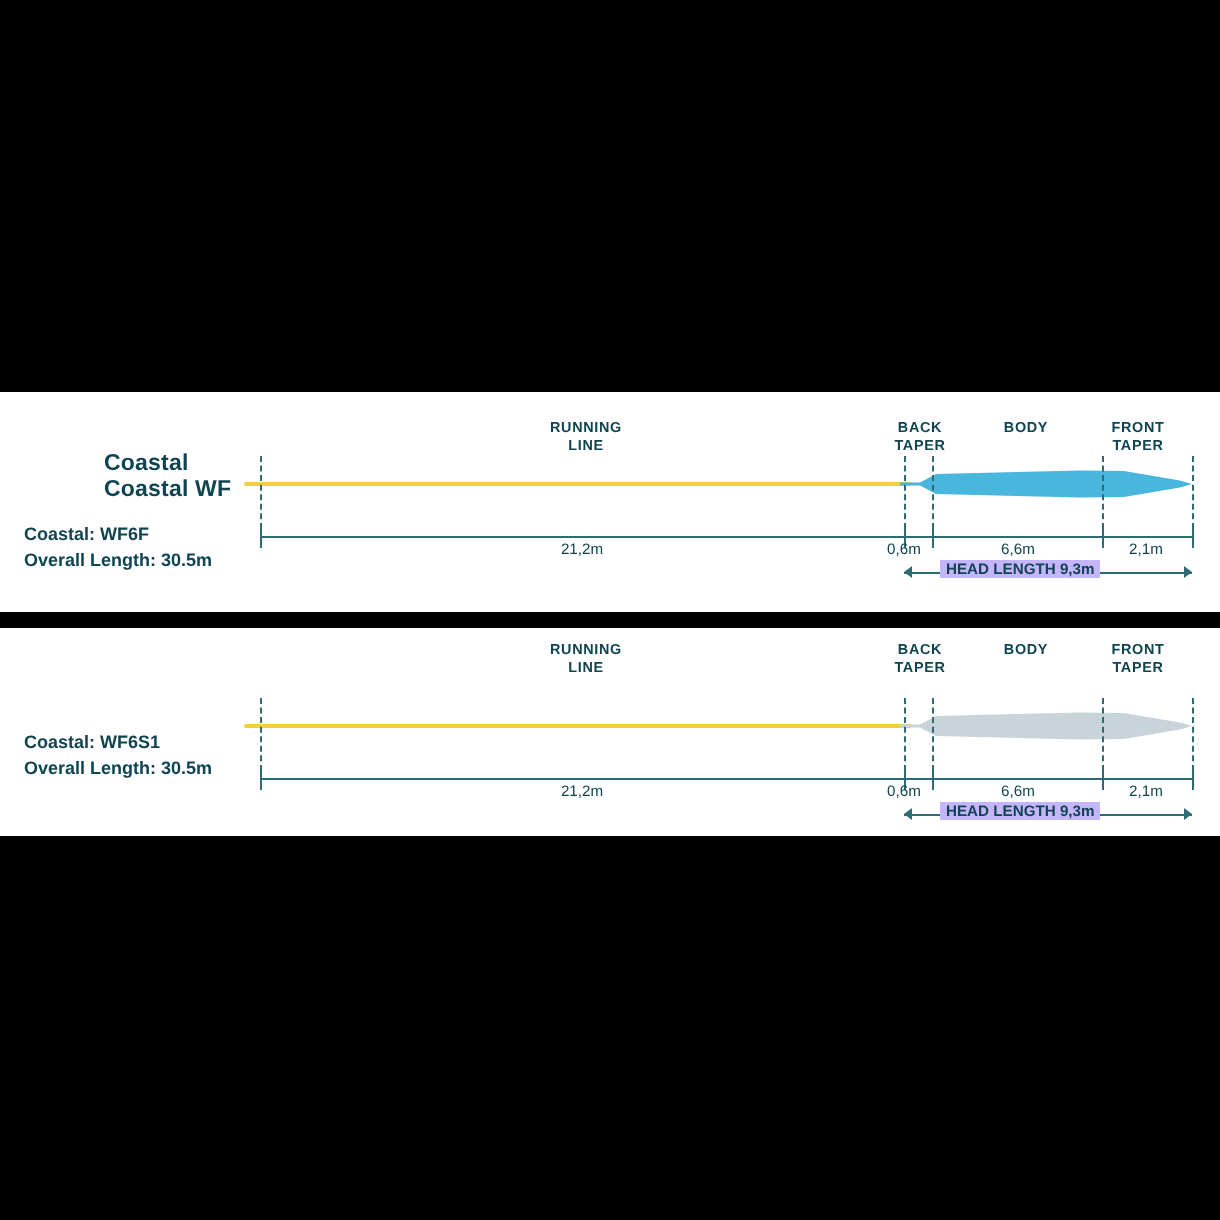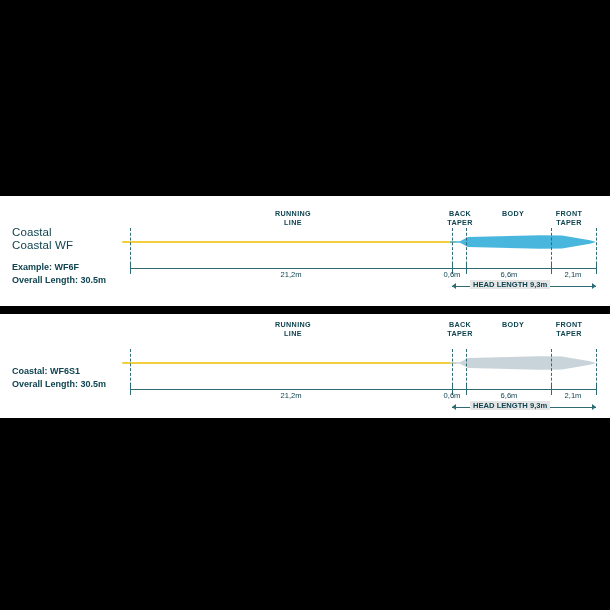--- a/index.html
+++ b/index.html
@@ -28,24 +28,25 @@
     position: absolute;
     left: 0;
     width: 610px;
     color: #1b4a52;
   }
   #panel-1 { top: 196px; height: 110px; }
   #panel-2 { top: 314px; height: 104px; }
 
   .title {
     position: absolute;
-    font-weight: normal;
+    font-weight: bold;
     font-size: 11.5px;
     color: #0f4450;
     letter-spacing: 0.1px;
+    margin-left: 40px;
   }
   .subtitle {
     position: absolute;
     font-weight: bold;
     font-size: 9px;
     color: #0f4450;
   }
 
   
   .seg-label {
@@ -97,21 +98,21 @@
   .head-length-line {
     position: absolute;
     height: 0;
     border-top: 1px solid #2d6b75;
   }
   .head-length-label {
     position: absolute;
     font-size: 7.6px;
     font-weight: bold;
     color: #0f4450;
-    background: #e5e5e5;
+    background: #c4b5fd;
     padding: 0 3px;
     white-space: nowrap;
   }
   .arrow-left, .arrow-right {
     position: absolute;
     width: 0; height: 0;
     border-top: 3px solid transparent;
     border-bottom: 3px solid transparent;
   }
   .arrow-left { border-right: 4px solid #2d6b75; }
@@ -122,21 +123,21 @@
 
 <div id="page">
 
   <div class="white-band" id="band-top"></div>
   <div class="white-band" id="band-bottom"></div>
 
   <div class="panel" id="panel-1">
 
     <div class="title" style="left:12px; top:30px;">Coastal</div>
     <div class="title" style="left:12px; top:43px;">Coastal WF</div>
-    <div class="subtitle" style="left:12px; top:66px;">Example: WF6F</div>
+    <div class="subtitle" style="left:12px; top:66px;">Coastal: WF6F</div>
     <div class="subtitle" style="left:12px; top:79px;"></div>
     <div class="subtitle" style="left:12px; top:79px;">Overall Length: 30.5m</div>
 
     <div class="seg-label" style="left:238px; top:13px; width:110px;">
       <div>RUNNING</div>
       <div>LINE</div>
     </div>
     <div class="seg-label" style="left:432px; top:13px; width:56px;">
       <div>BACK</div>
       <div>TAPER</div>

